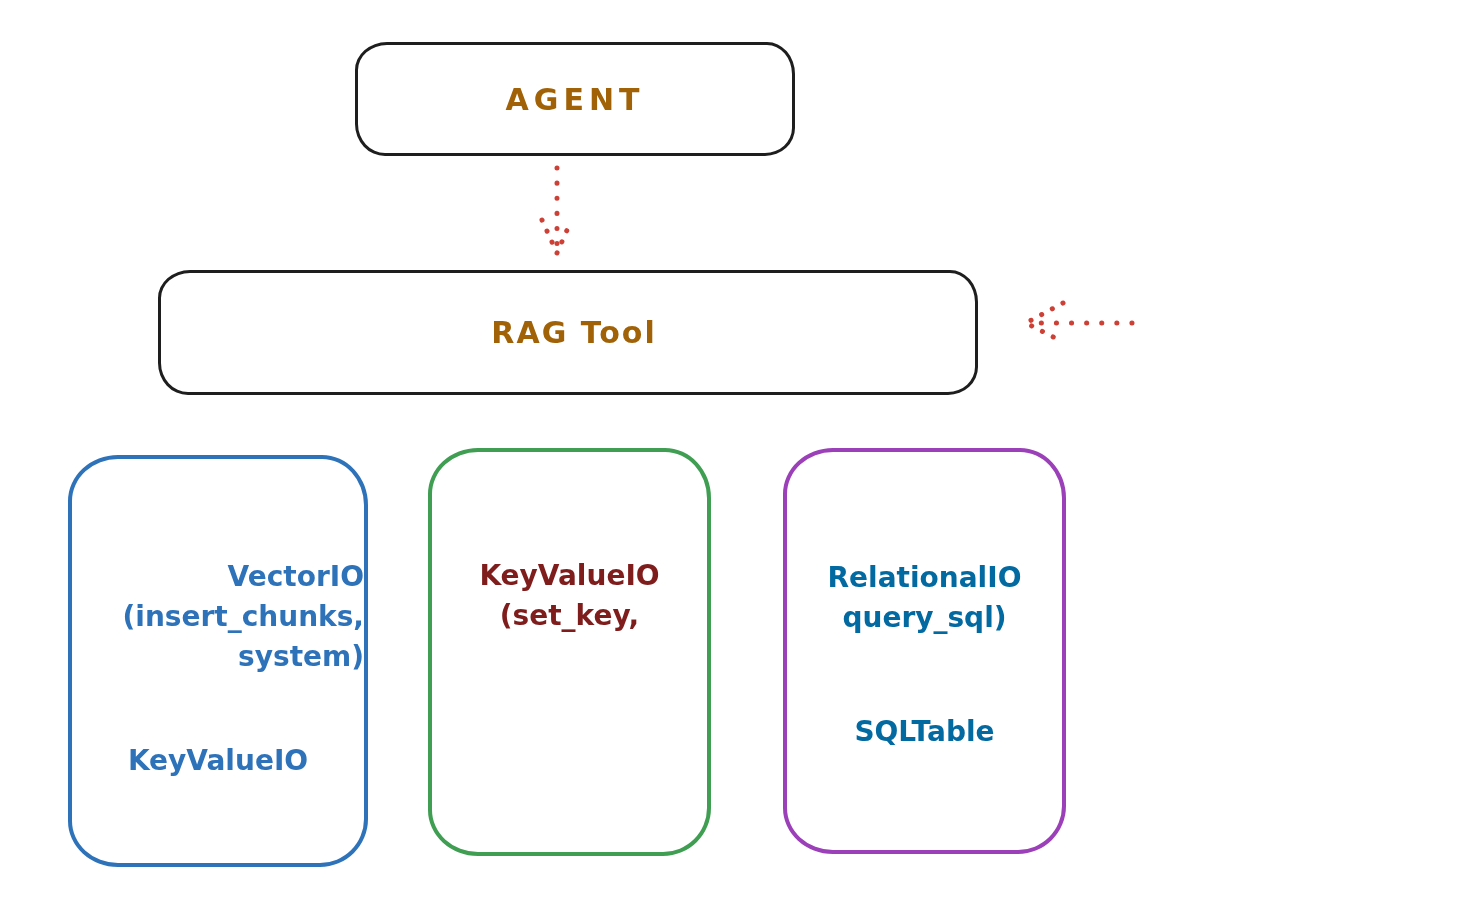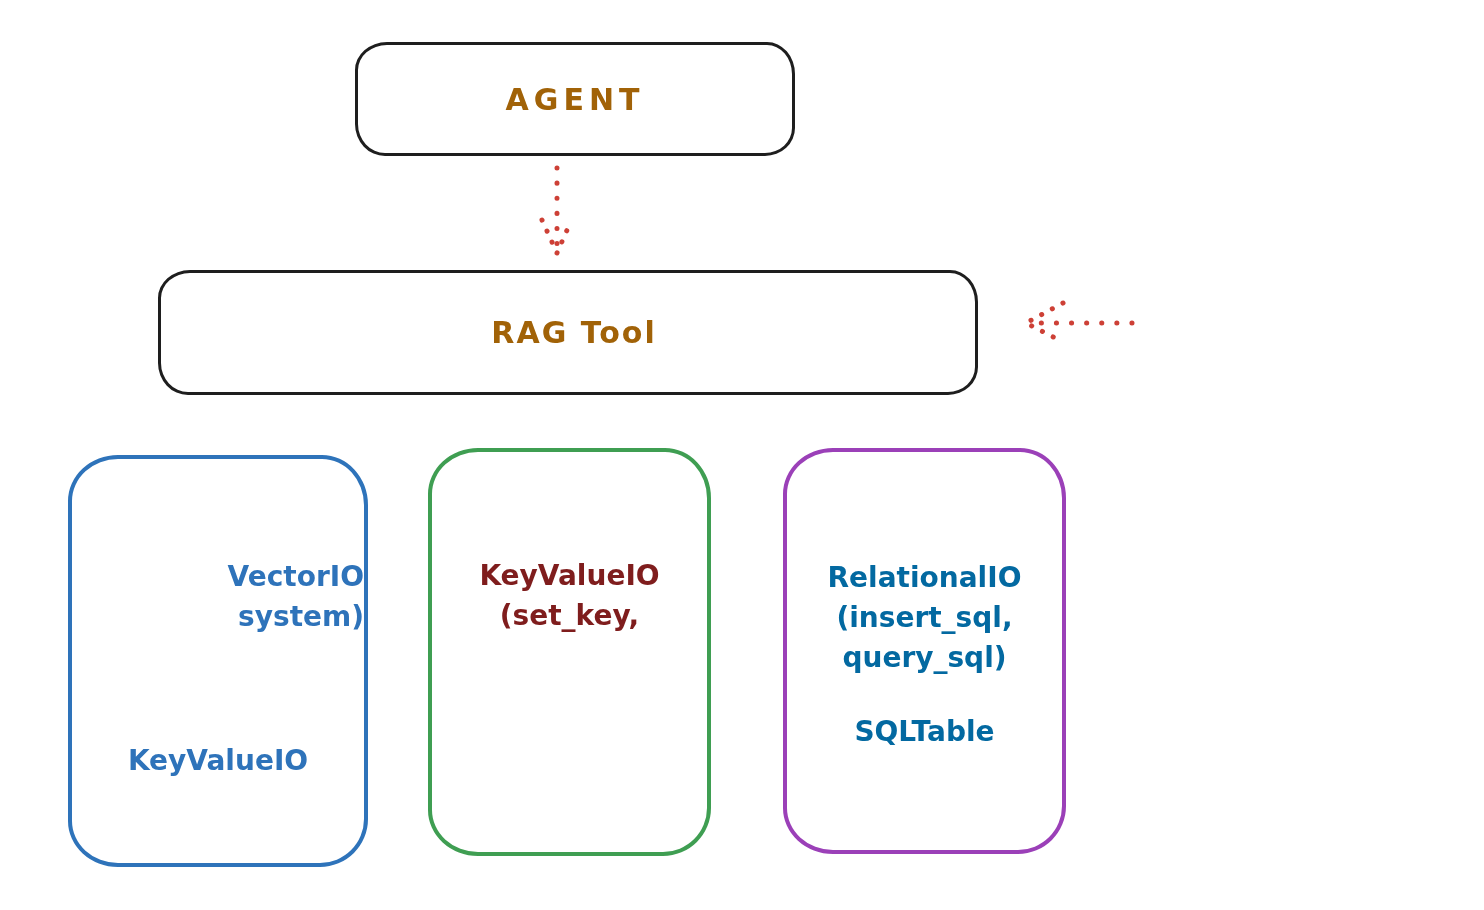--- a/index.html
+++ b/index.html
@@ -106,34 +106,34 @@
     <g fill="none" stroke-width="5" stroke-linecap="round" stroke="#cd4036">
       <line x1="1132" y1="323" x2="1040" y2="323" stroke-dasharray="0.1 15"></line>
       <polyline points="1063,303 1026,323 1061,341" stroke-dasharray="0.1 12"></polyline>
     </g>
   </svg>
 
 
   <div class="storage vector-box">
     <div class="block methods">
       <div>VectorIO</div>
+      <div>(insert_chunks,</div>
       <div>system)</div>
     </div>
     <div class="block index">KeyValueIO</div>
   </div>
 
   <div class="storage keyvalue-box">
     <div class="block methods">
       <div>KeyValueIO</div>
       <div>(set_key,</div>
     </div>
   </div>
 
   <div class="storage relational-box">
     <div class="block methods">
       <div>RelationalIO</div>
-      <div>(insert_sql,</div>
       <div>query_sql)</div>
     </div>
     <div class="block index">SQLTable</div>
   </div>
 
 </div>
 
 </body></html>

